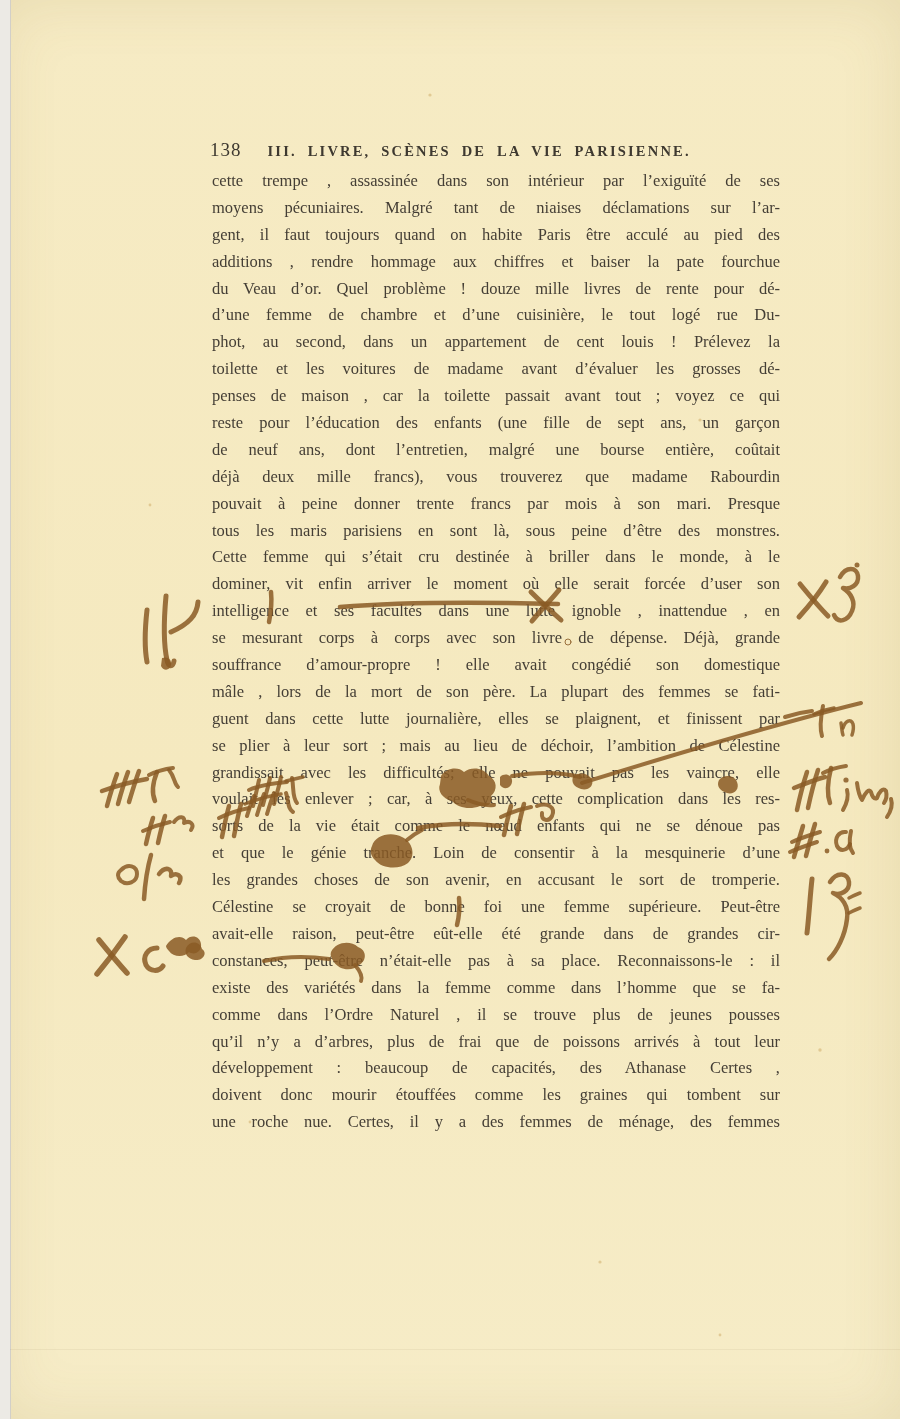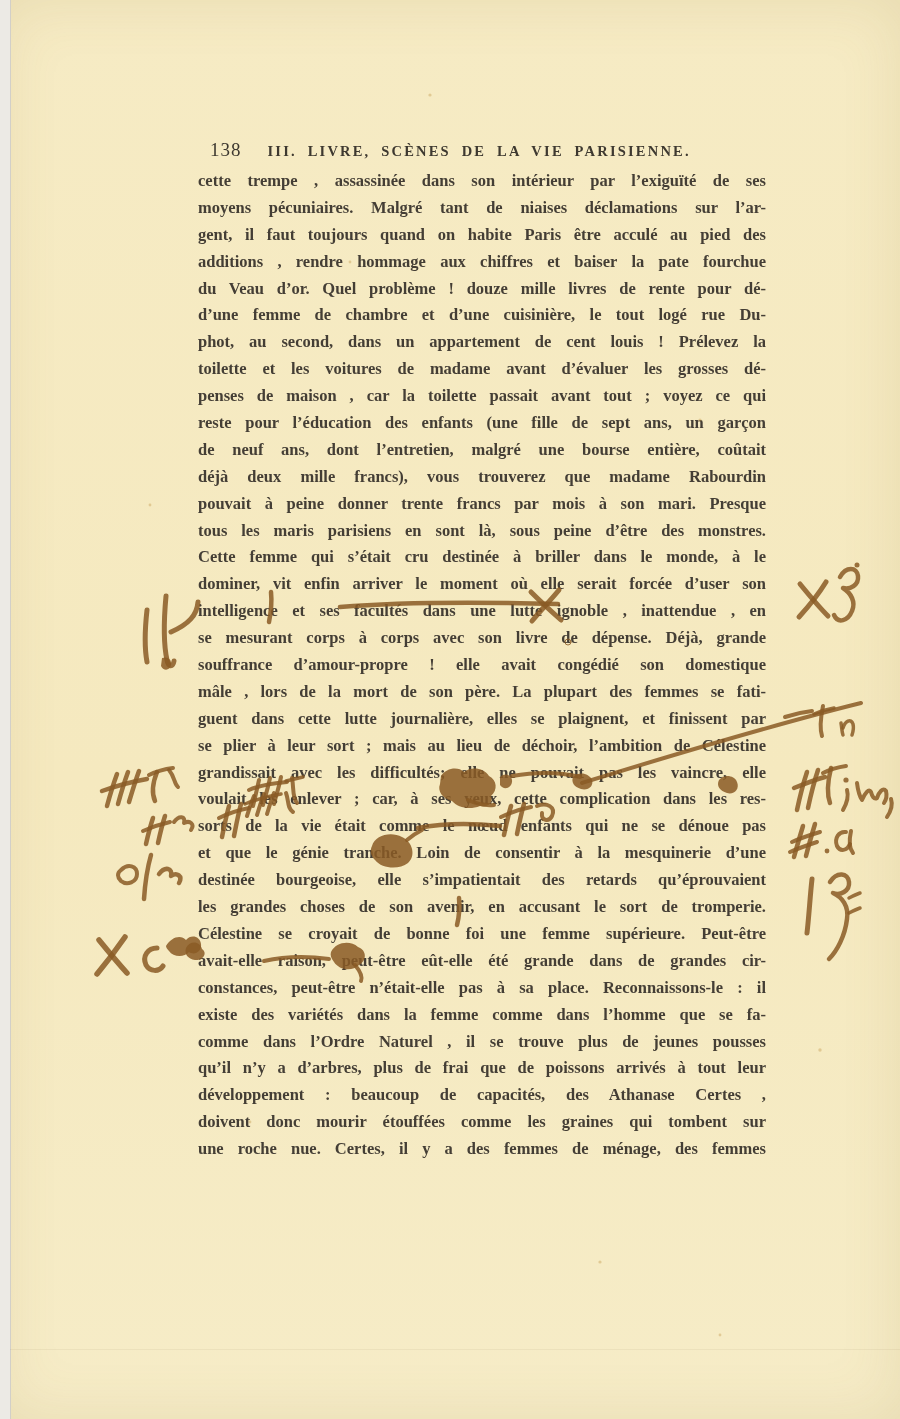--- a/index.html
+++ b/index.html
@@ -17,21 +17,21 @@
   .header{
     position:absolute;left:210px;top:139px;width:568px;height:24px;
     display:flex;align-items:baseline;gap:26px;white-space:nowrap;
   }
   .pagenum{font-size:19px;letter-spacing:1px;color:#3e3930;}
   .running-title{
     font-size:14.5px;font-weight:700;letter-spacing:2.2px;word-spacing:5px;
     color:#3e3930;
     text-align:right;
   }
-  .textblock{position:absolute;left:198px;top:168px;width:568px;font-weight:bold;}
+  .textblock{position:absolute;left:212px;top:168px;width:568px;}
   .line{
     height:26.9px;line-height:26.9px;font-size:16.5px;
     text-align:justify;text-align-last:justify;
     white-space:normal;word-spacing:.02em;color:#443e35;
   }
   .ink{position:absolute;left:0;top:0;pointer-events:none;}
   .ink path,.ink circle{stroke:#8a5a25;fill:none;stroke-linecap:round;stroke-linejoin:round;opacity:.85;}
   .ink .blob{fill:#8a5a25;stroke:none;opacity:.85;}
   .ink .speckle{fill:#c2994c;stroke:none;opacity:.4;}
   .crease{
@@ -70,21 +70,20 @@
     <div class="line">intelligence et ses facultés dans une lutte ignoble , inattendue , en</div>
     <div class="line">se mesurant corps à corps avec son livre de dépense. Déjà, grande</div>
     <div class="line">souffrance d’amour-propre ! elle avait congédié son domestique</div>
     <div class="line">mâle , lors de la mort de son père. La plupart des femmes se fati-</div>
     <div class="line">guent dans cette lutte journalière, elles se plaignent, et finissent par</div>
     <div class="line">se plier à leur sort ; mais au lieu de déchoir, l’ambition de Célestine</div>
     <div class="line">grandissait avec les difficultés; elle ne pouvait pas les vaincre, elle</div>
     <div class="line">voulait les enlever ; car, à ses yeux, cette complication dans les res-</div>
     <div class="line">sorts de la vie était comme le nœud enfants qui ne se dénoue pas</div>
     <div class="line">et que le génie tranche. Loin de consentir à la mesquinerie d’une</div>
-    <div class="line">destinée bourgeoise, elle s’impatientait des retards qu’éprouvaient</div>
     <div class="line">les grandes choses de son avenir, en accusant le sort de tromperie.</div>
     <div class="line">Célestine se croyait de bonne foi une femme supérieure. Peut-être</div>
     <div class="line">avait-elle raison, peut-être eût-elle été grande dans de grandes cir-</div>
     <div class="line">constances, peut-être n’était-elle pas à sa place. Reconnaissons-le : il</div>
     <div class="line">existe des variétés dans la femme comme dans l’homme que se fa-</div>
     <div class="line">comme dans l’Ordre Naturel , il se trouve plus de jeunes pousses</div>
     <div class="line">qu’il n’y a d’arbres, plus de frai que de poissons arrivés à tout leur</div>
     <div class="line">développement : beaucoup de capacités, des Athanase Certes ,</div>
     <div class="line">doivent donc mourir étouffées comme les graines qui tombent sur</div>
     <div class="line">une roche nue. Certes, il y a des femmes de ménage, des femmes</div>

